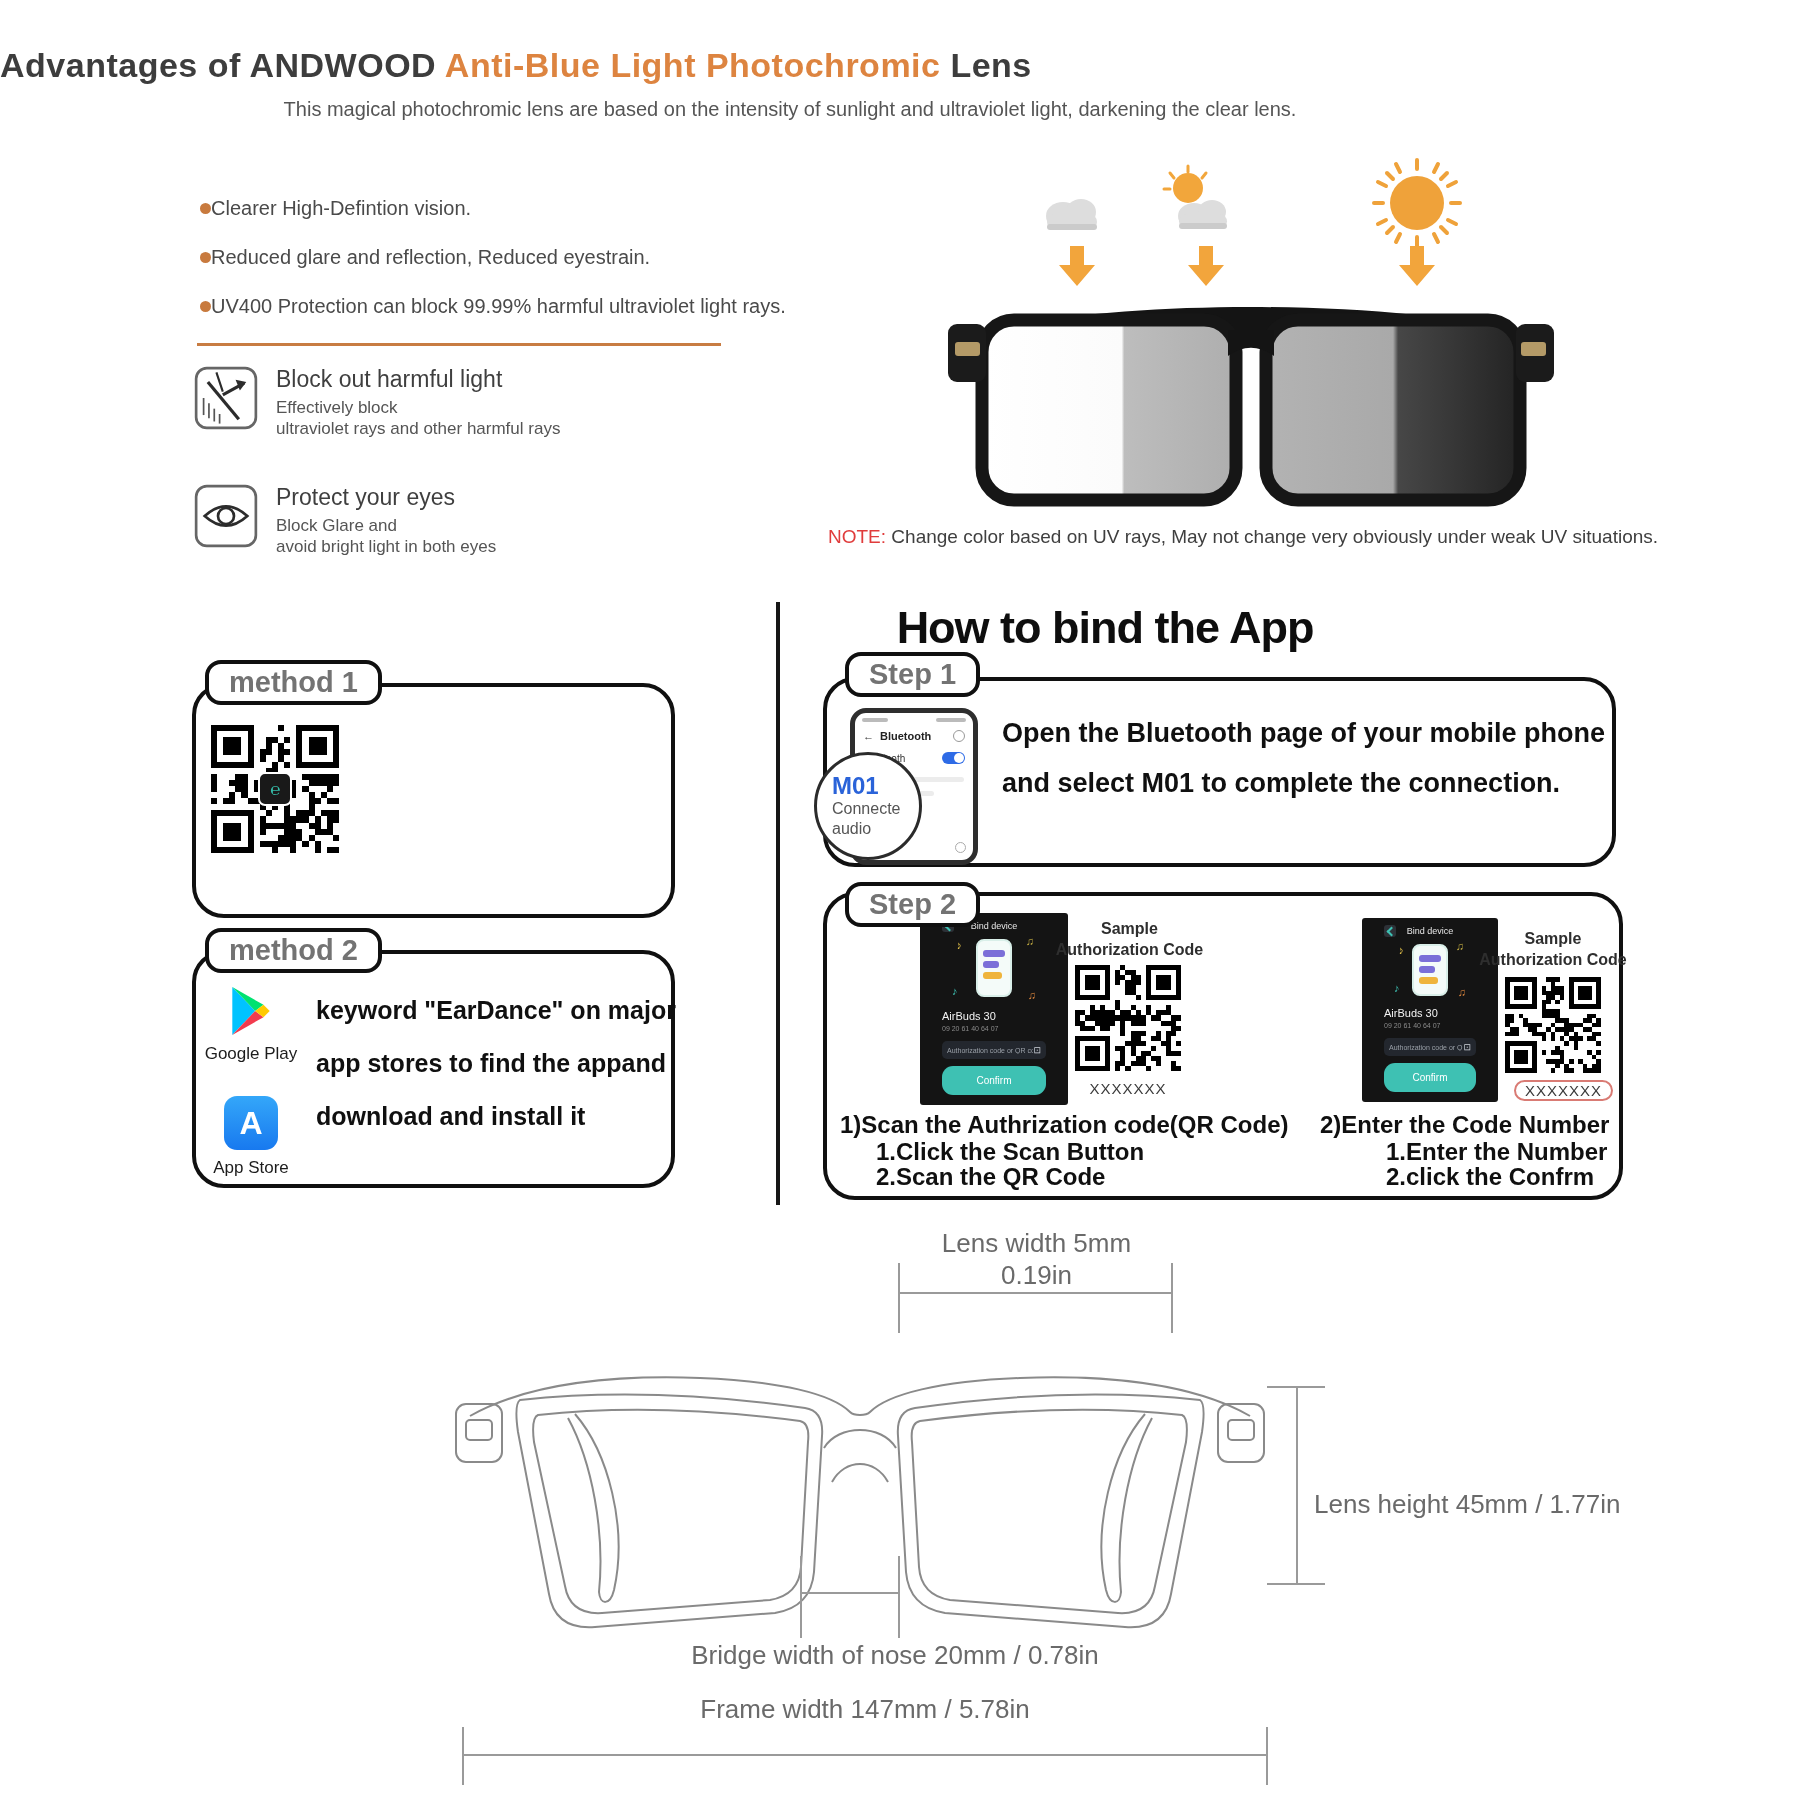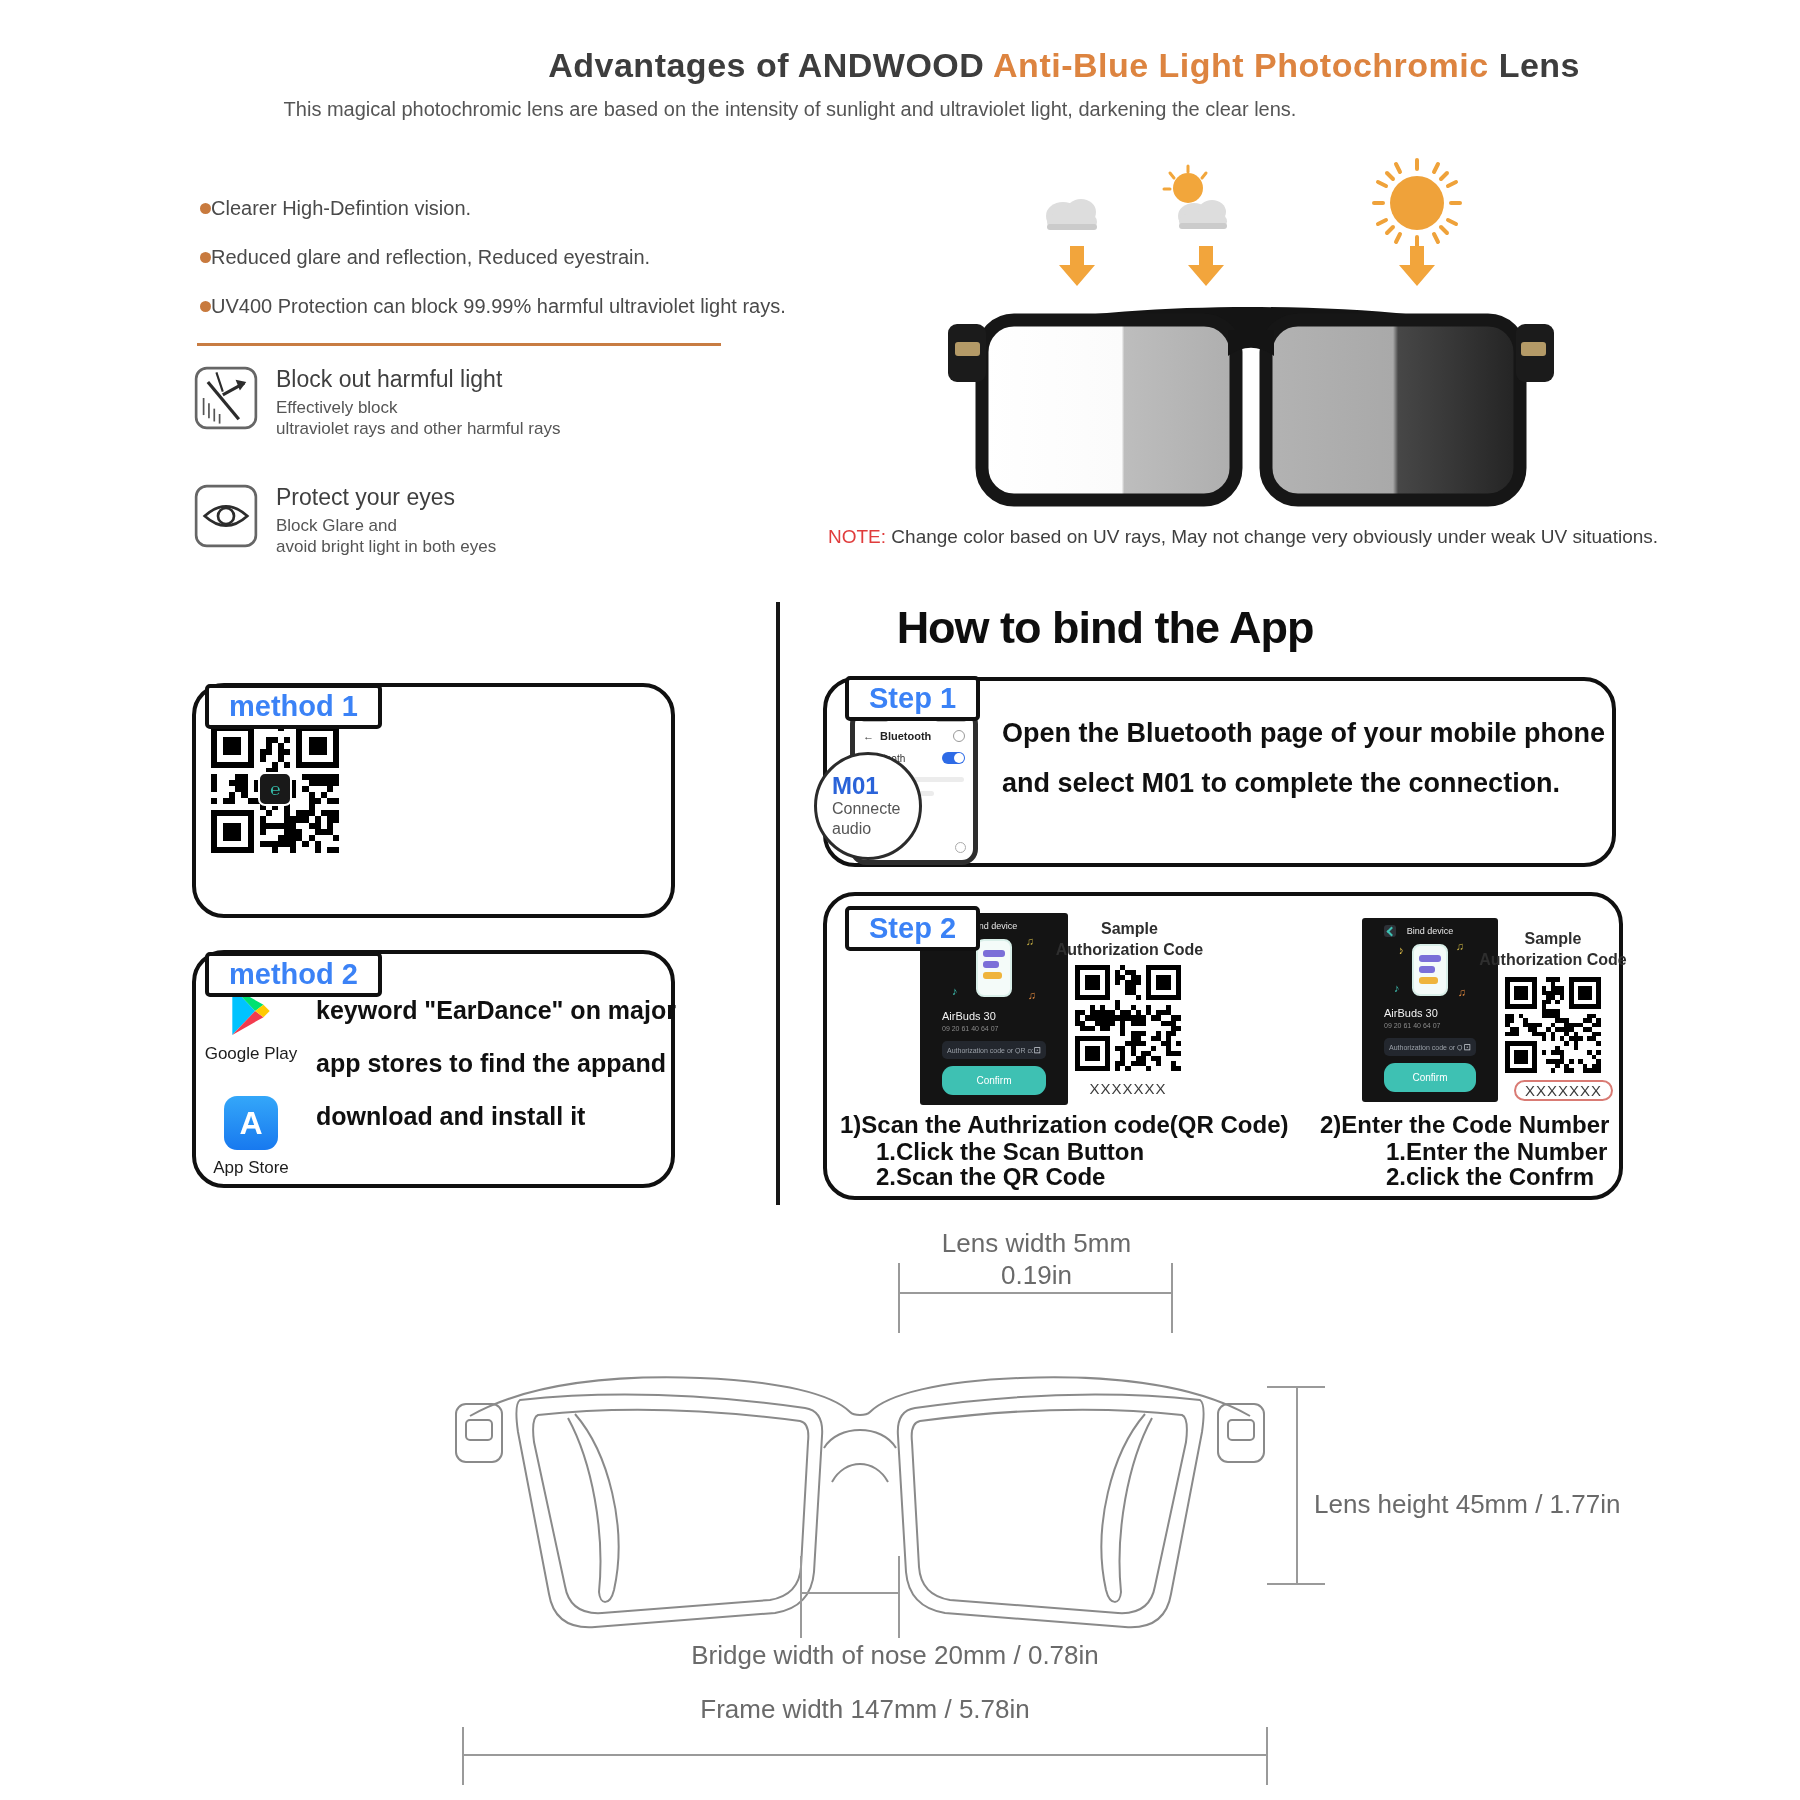--- a/index.html
+++ b/index.html
@@ -20,22 +20,22 @@
   .f-icon{width:64px;height:64px;flex:0 0 auto;}
   .f-title{font-size:23px;color:#3f3f3f;margin-bottom:4px;}
   .f-line{font-size:17px;color:#555;line-height:21px;}
   .note{font-size:19px;color:#3f3f3f;}
   .note-red{color:#E03C3C;}
 
   
   .vline{width:4px;background:#161616;}
   .h2{font-size:45px;font-weight:bold;color:#0e0e0e;letter-spacing:-1px;}
   .mbox{border:4px solid #101010;border-radius:32px;background:#fff;box-sizing:border-box;}
-  .mlabel{border:4px solid #101010;border-radius:5px;background:#fff;font-size:29px;font-weight:bold;
-          color:#3b82f6;padding:2px 20px;z-index:3;margin-top:24px;}
+  .mlabel{border:4px solid #101010;border-radius:16px;background:#fff;font-size:29px;font-weight:bold;
+          color:#737373;padding:2px 20px;z-index:3;}
   .btext{font-size:24px;font-weight:bold;color:#101010;line-height:51px;white-space:nowrap;}
   .btext2{font-size:25px;font-weight:bold;color:#101010;line-height:53px;white-space:nowrap;}
   .stext{font-size:27px;font-weight:bold;color:#101010;line-height:50px;white-space:nowrap;}
   .instr{font-size:24px;font-weight:bold;color:#101010;line-height:26px;white-space:nowrap;}
 
   
   .qr{background:#fff;padding:3px;box-sizing:border-box;}
   .qr svg{width:100%;height:100%;display:block;}
   .qr-chip{position:absolute;left:50%;top:50%;transform:translate(-50%,-50%);width:30px;height:30px;
            background:#191919;border:2px solid #fff;border-radius:7px;display:flex;align-items:center;
@@ -101,21 +101,21 @@
   
   .dimlabel{font-size:26px;color:#6a6a6a;}
   .dimh{border-top:2px solid #9a9a9a;}
   .dimv{border-left:2px solid #9a9a9a;}
 </style>
 </head>
 <body>
 
 <div class="page">
 
-  <div class="abs title" style="left:0;top:46px;width:1580px;text-align:right;">
+  <div class="abs title" style="left:0;top:46px;width:1580px;text-align:left;">
     <span>Advantages of ANDWOOD </span><span class="t-orange">Anti-Blue Light Photochromic </span><span>Lens</span>
   </div>
   <div class="abs subtitle" style="left:0;top:98px;width:1580px;text-align:center;">This magical photochromic lens are based on the intensity of sunlight and ultraviolet light, darkening the clear lens.</div>
 
   <div class="abs bullet" style="left:200px;top:197px;">
     <span class="dot"></span>
     <span>Clearer High-Defintion vision.</span>
   </div>
   <div class="abs bullet" style="left:200px;top:246px;">
     <span class="dot"></span>

